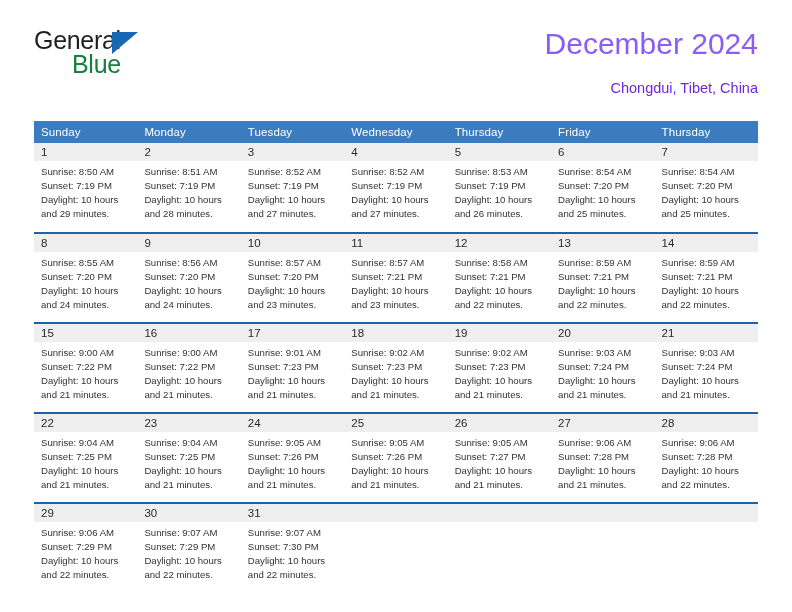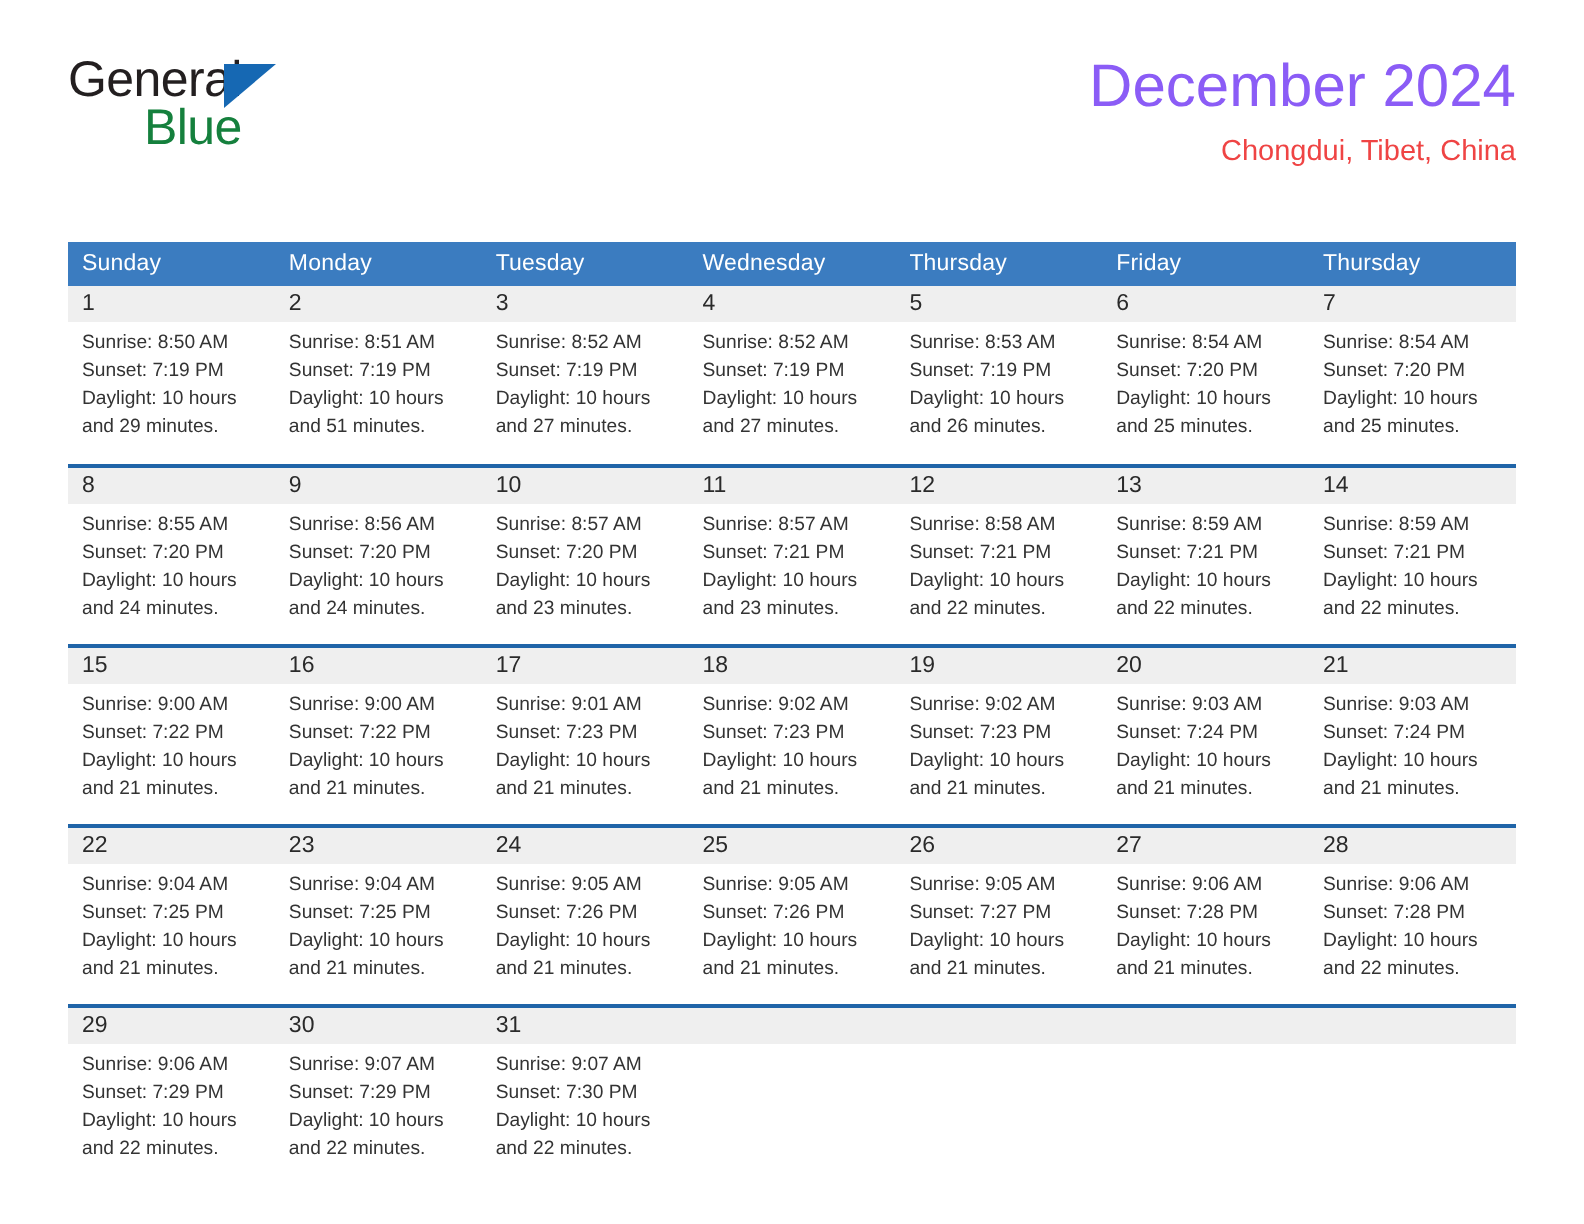--- a/index.html
+++ b/index.html
@@ -59,23 +59,23 @@
   .cal-title {
     font-size:30px;
     font-weight:400;
     color:#8b5cf6;
     line-height:36px;
     white-space:nowrap;
   }
   .cal-sub {
     font-size:14.5px;
     font-weight:400;
-    color:#ef4444;
+    color:#6d28d9;
     line-height:20px;
-    margin-top:4px;
+    margin-top:16px;
     white-space:nowrap;
   }
 
   
   .cal {
     position:absolute;
     left:34px; top:105px;
     width:724px;
     border-collapse:collapse;
     table-layout:fixed;
@@ -163,21 +163,21 @@
             <div>Daylight: 10 hours</div>
             <div>and 29 minutes.</div>
           </div>
         </td>
         <td>
           <div class="daynum-band">2</div>
           <div class="cell-body">
             <div>Sunrise: 8:51 AM</div>
             <div>Sunset: 7:19 PM</div>
             <div>Daylight: 10 hours</div>
-            <div>and 51 minutes.</div>
+            <div>and 28 minutes.</div>
           </div>
         </td>
         <td>
           <div class="daynum-band">3</div>
           <div class="cell-body">
             <div>Sunrise: 8:52 AM</div>
             <div>Sunset: 7:19 PM</div>
             <div>Daylight: 10 hours</div>
             <div>and 27 minutes.</div>
           </div>

